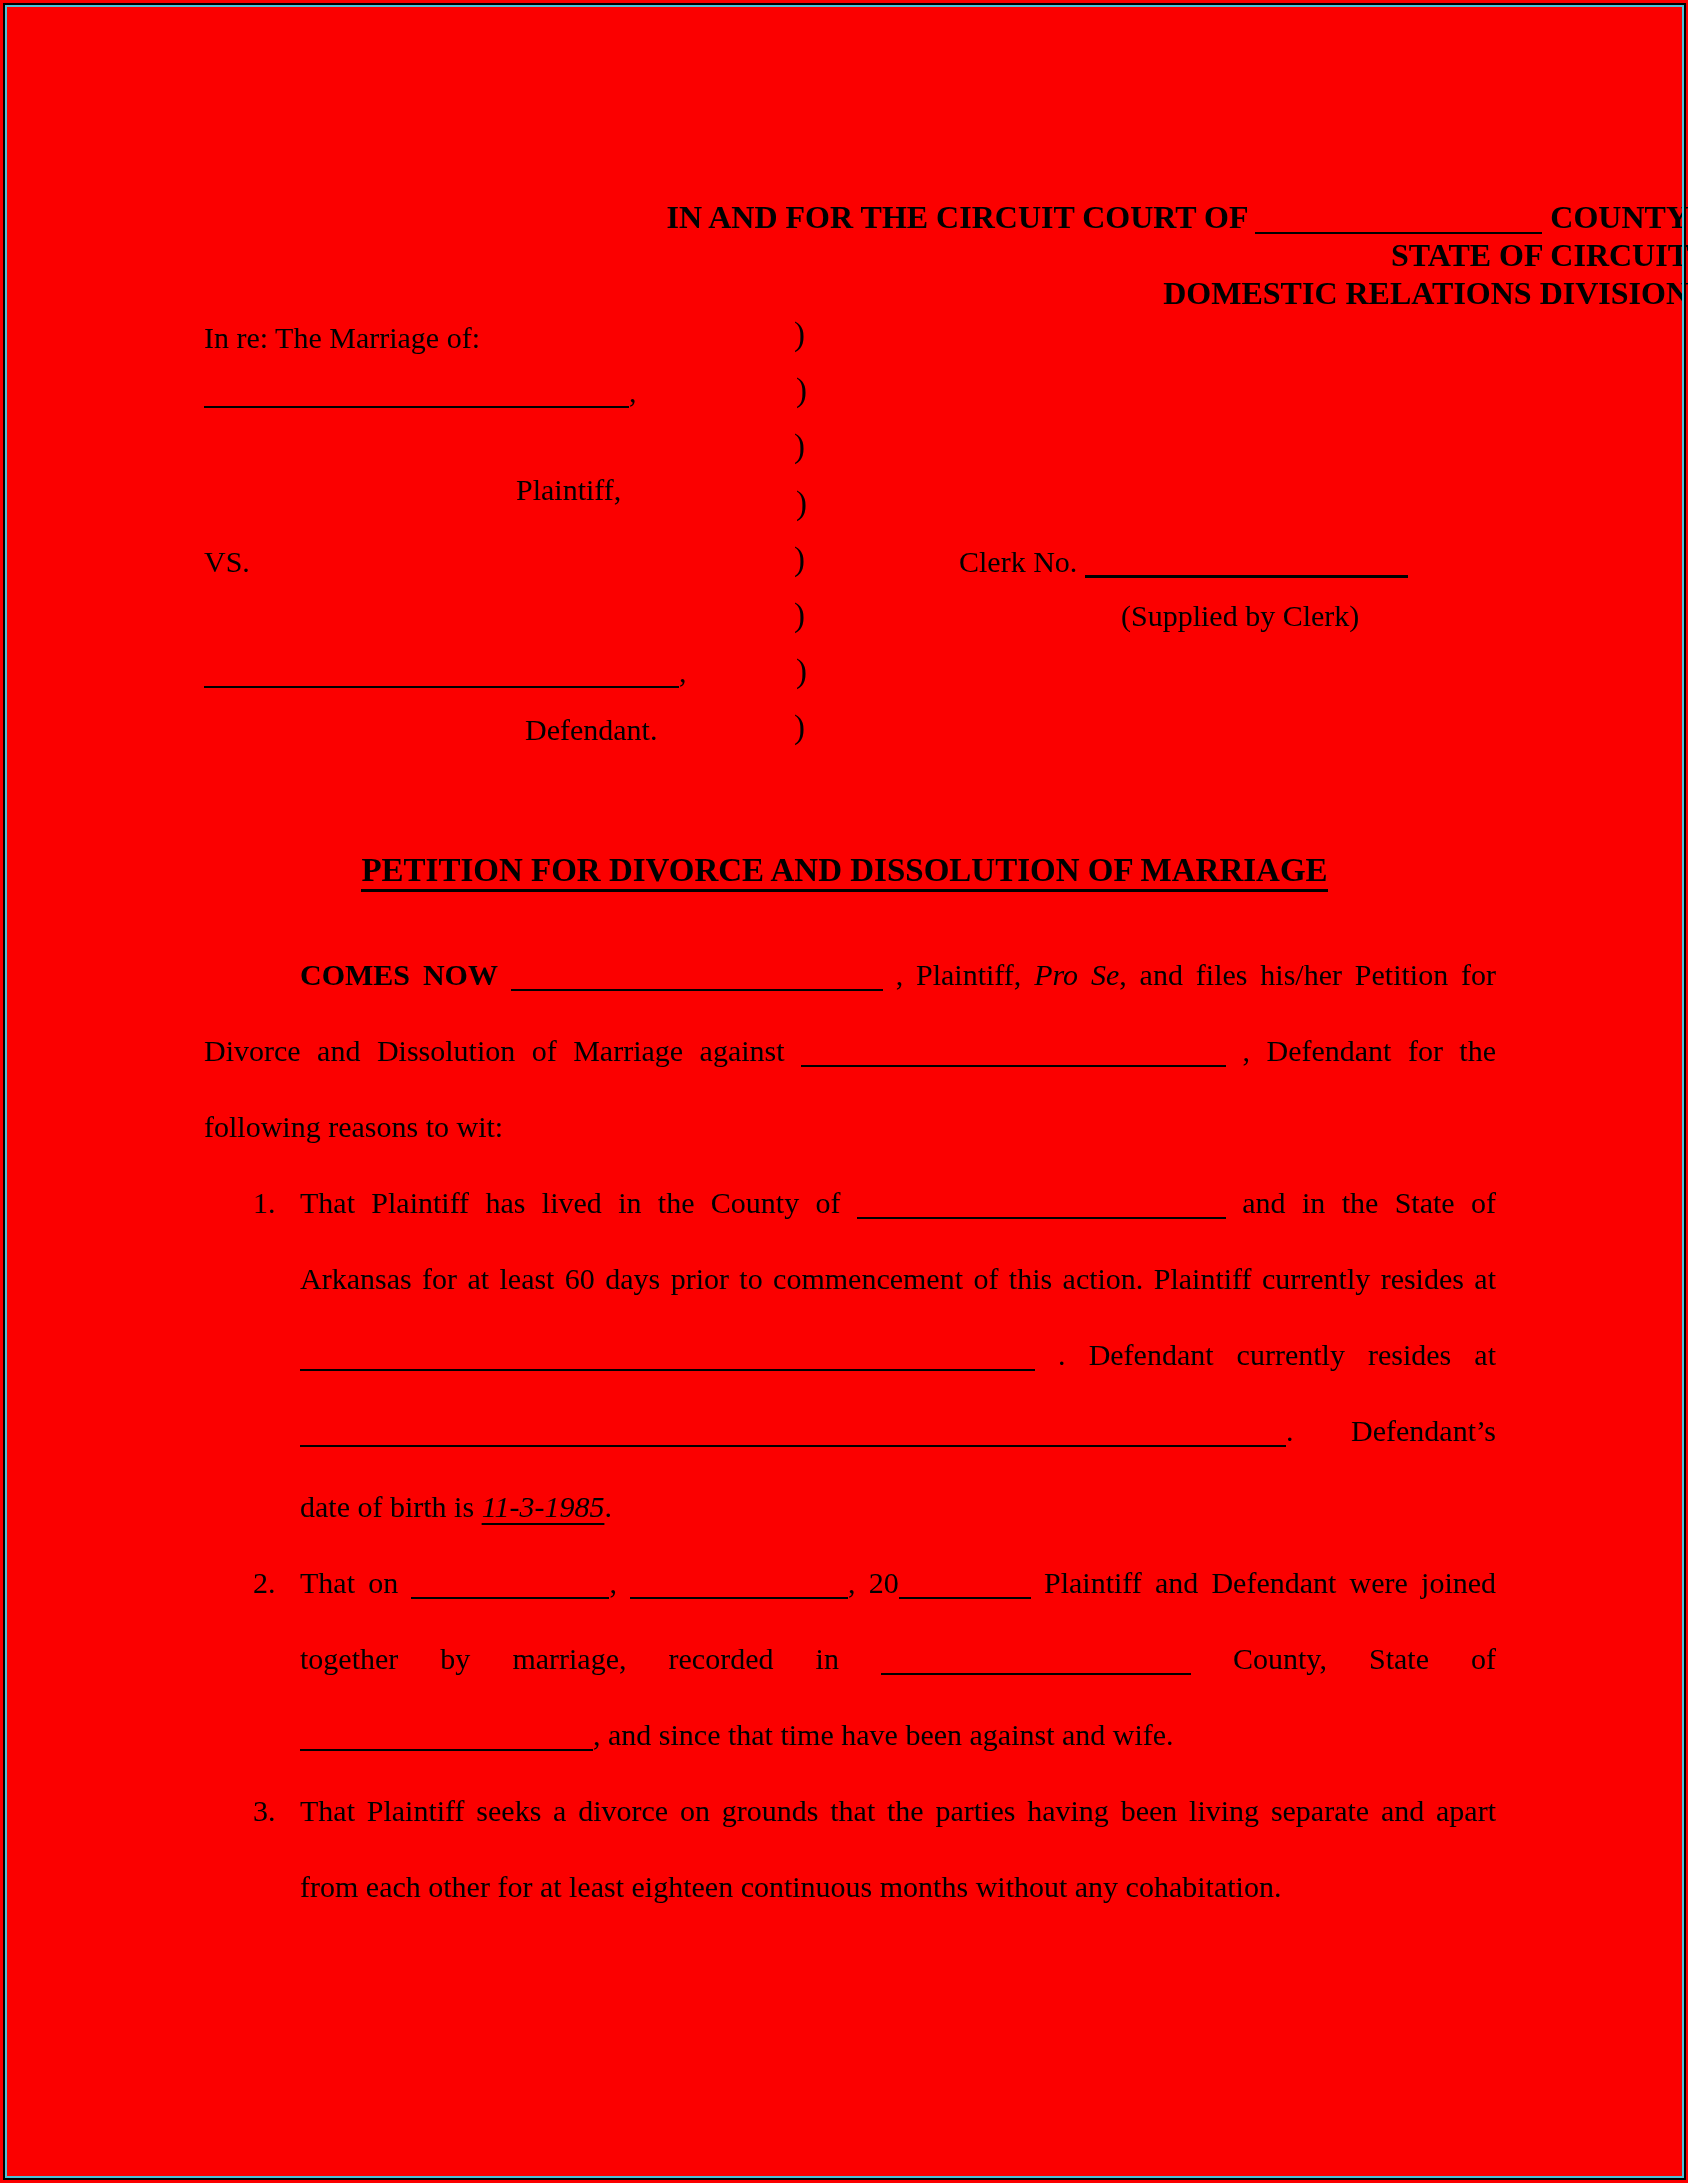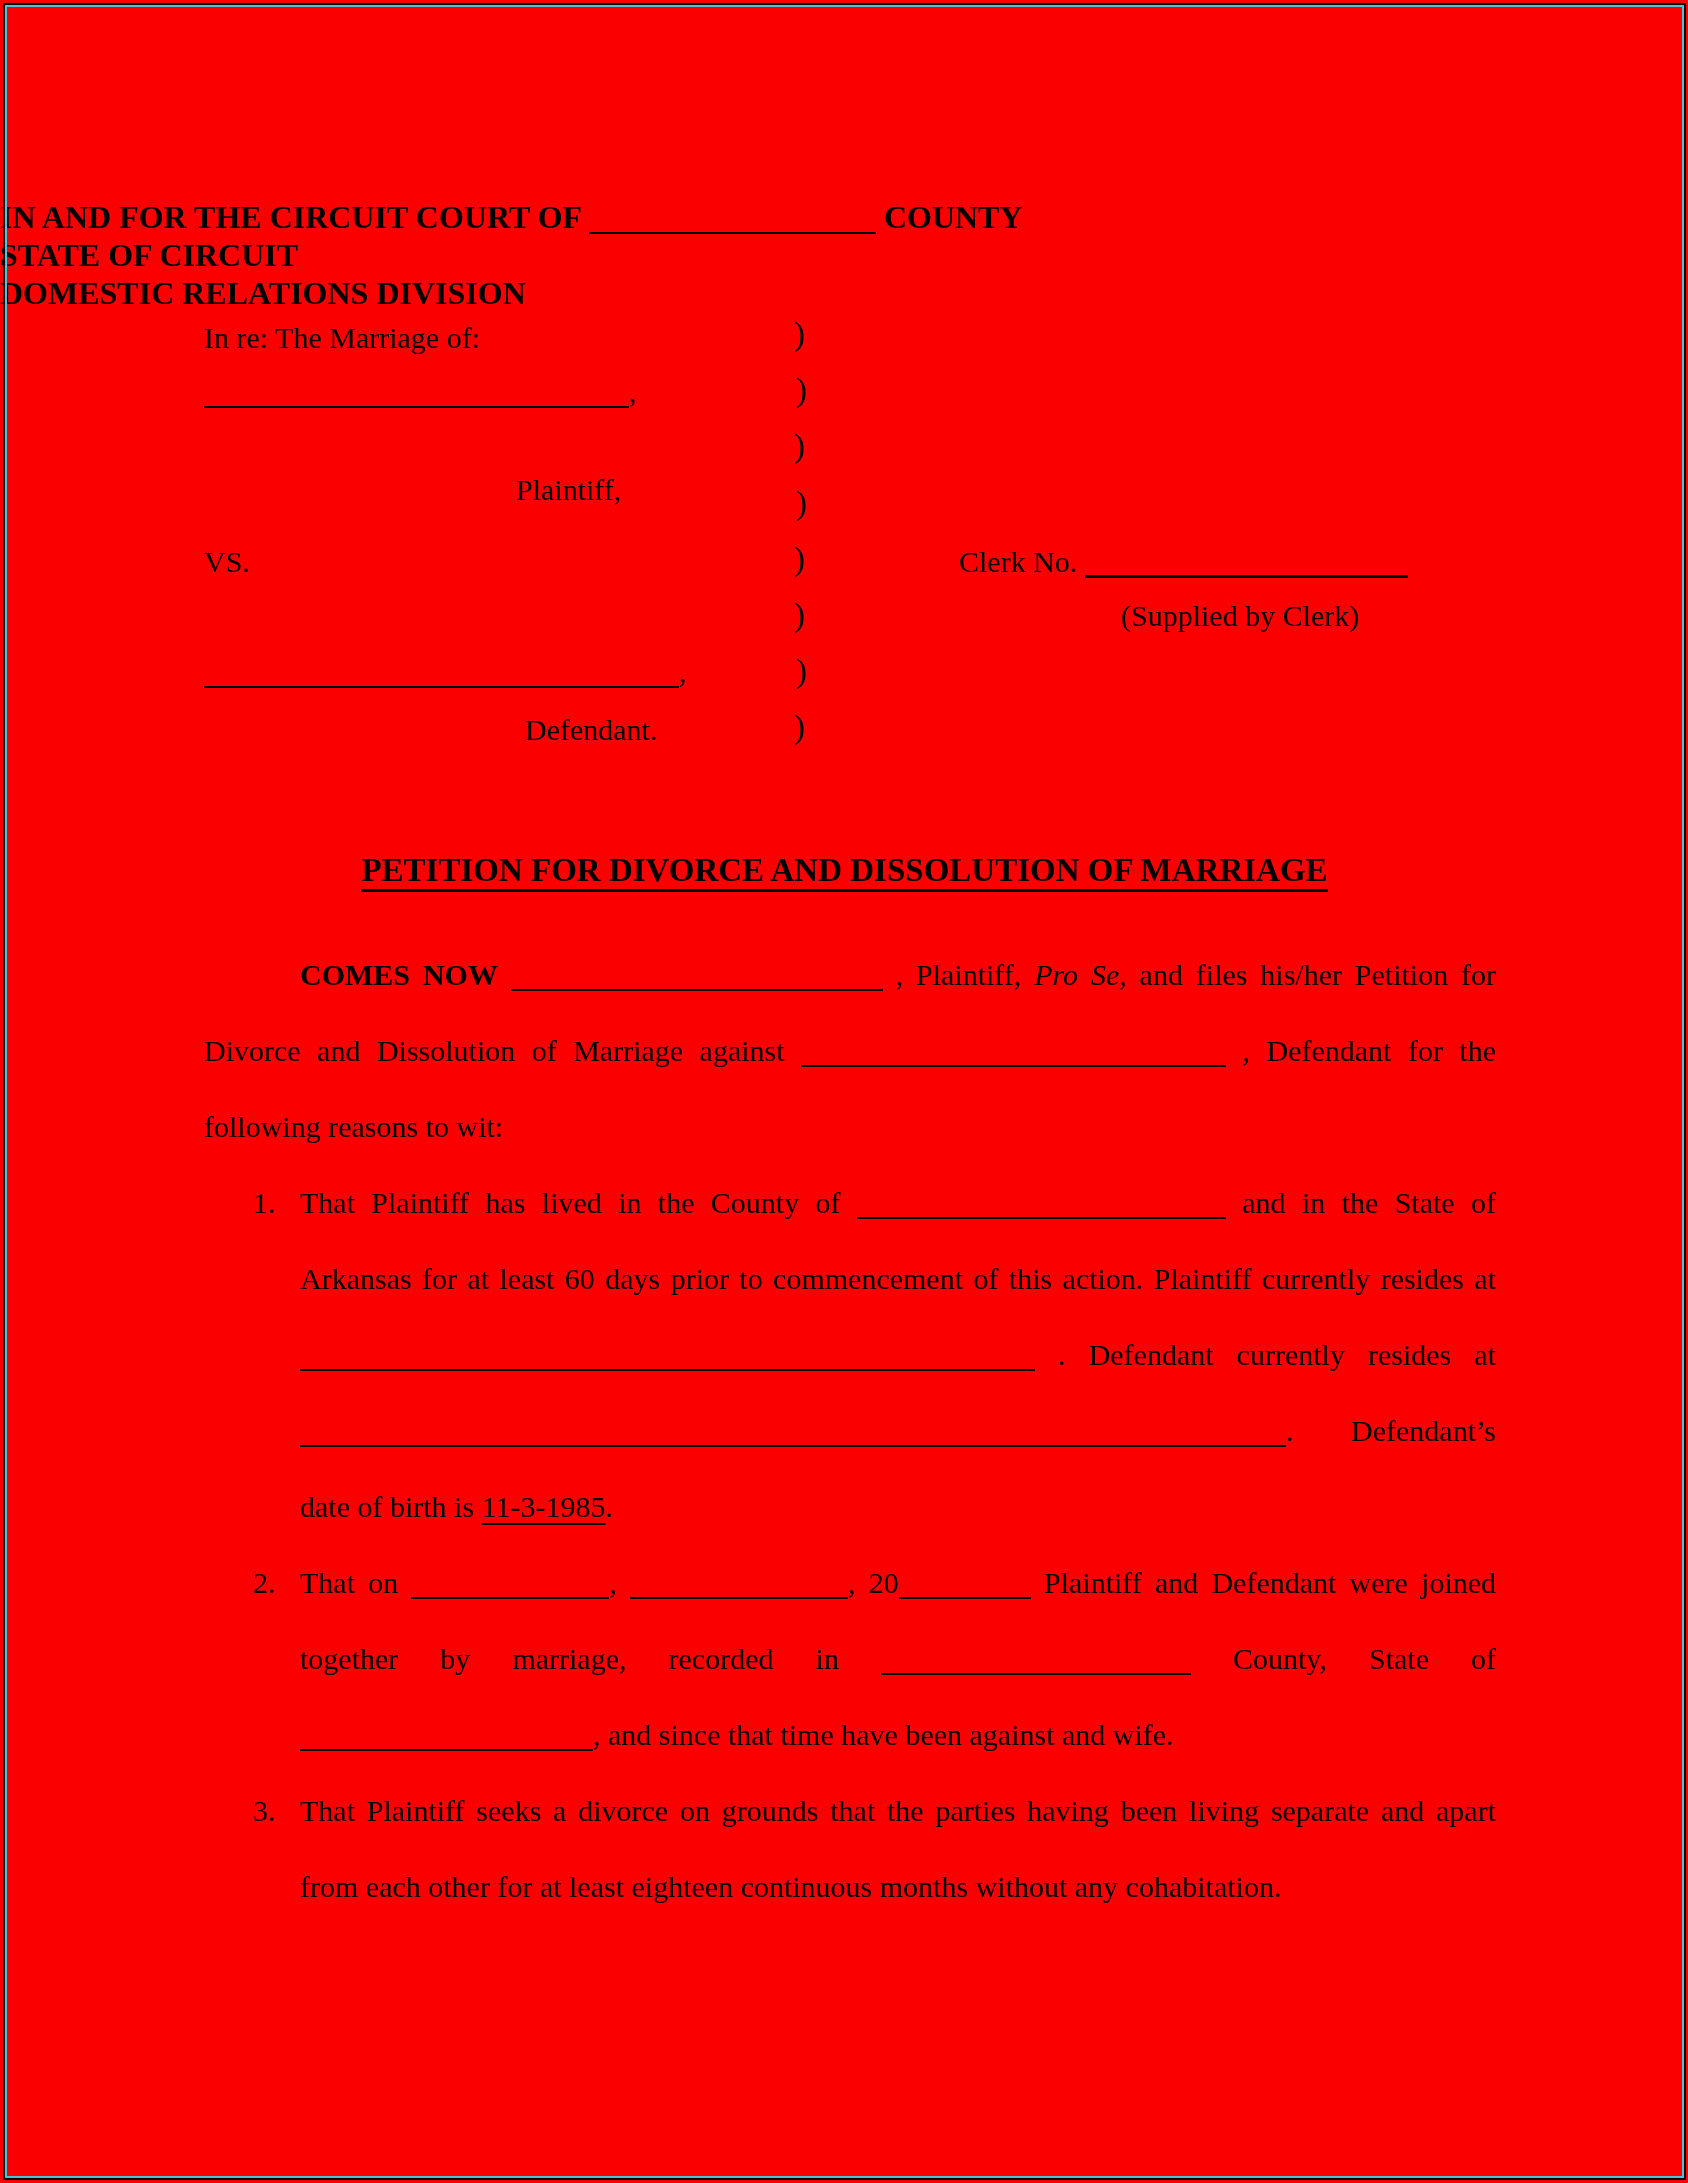--- a/index.html
+++ b/index.html
@@ -31,21 +31,21 @@
     z-index: 10;
   }
   .abs { position: absolute; }
 
   
   .header {
     position: absolute;
     top: 198px;
     left: 0;
     width: 100%;
-    text-align: left;
+    text-align: right;
     font-weight: bold;
     font-size: 32px;
     line-height: 38px;
     letter-spacing: 0px;
   }
 
   
   .blank {
     display: inline-block;
     height: 25px;
@@ -107,20 +107,21 @@
     top: 0;
   }
   .item-text {
     margin-left: 96px;
     text-align: justify;
   }
   .u-date {
     text-decoration: underline;
     text-decoration-thickness: 2px;
     text-underline-offset: 6px;
+    font-style: italic;
   }
 
   
   .watermark {
     position: absolute;
     top: 1023px;
     left: 295px;
     width: 1121px;
     font-size: 109px;
     line-height: 1;

